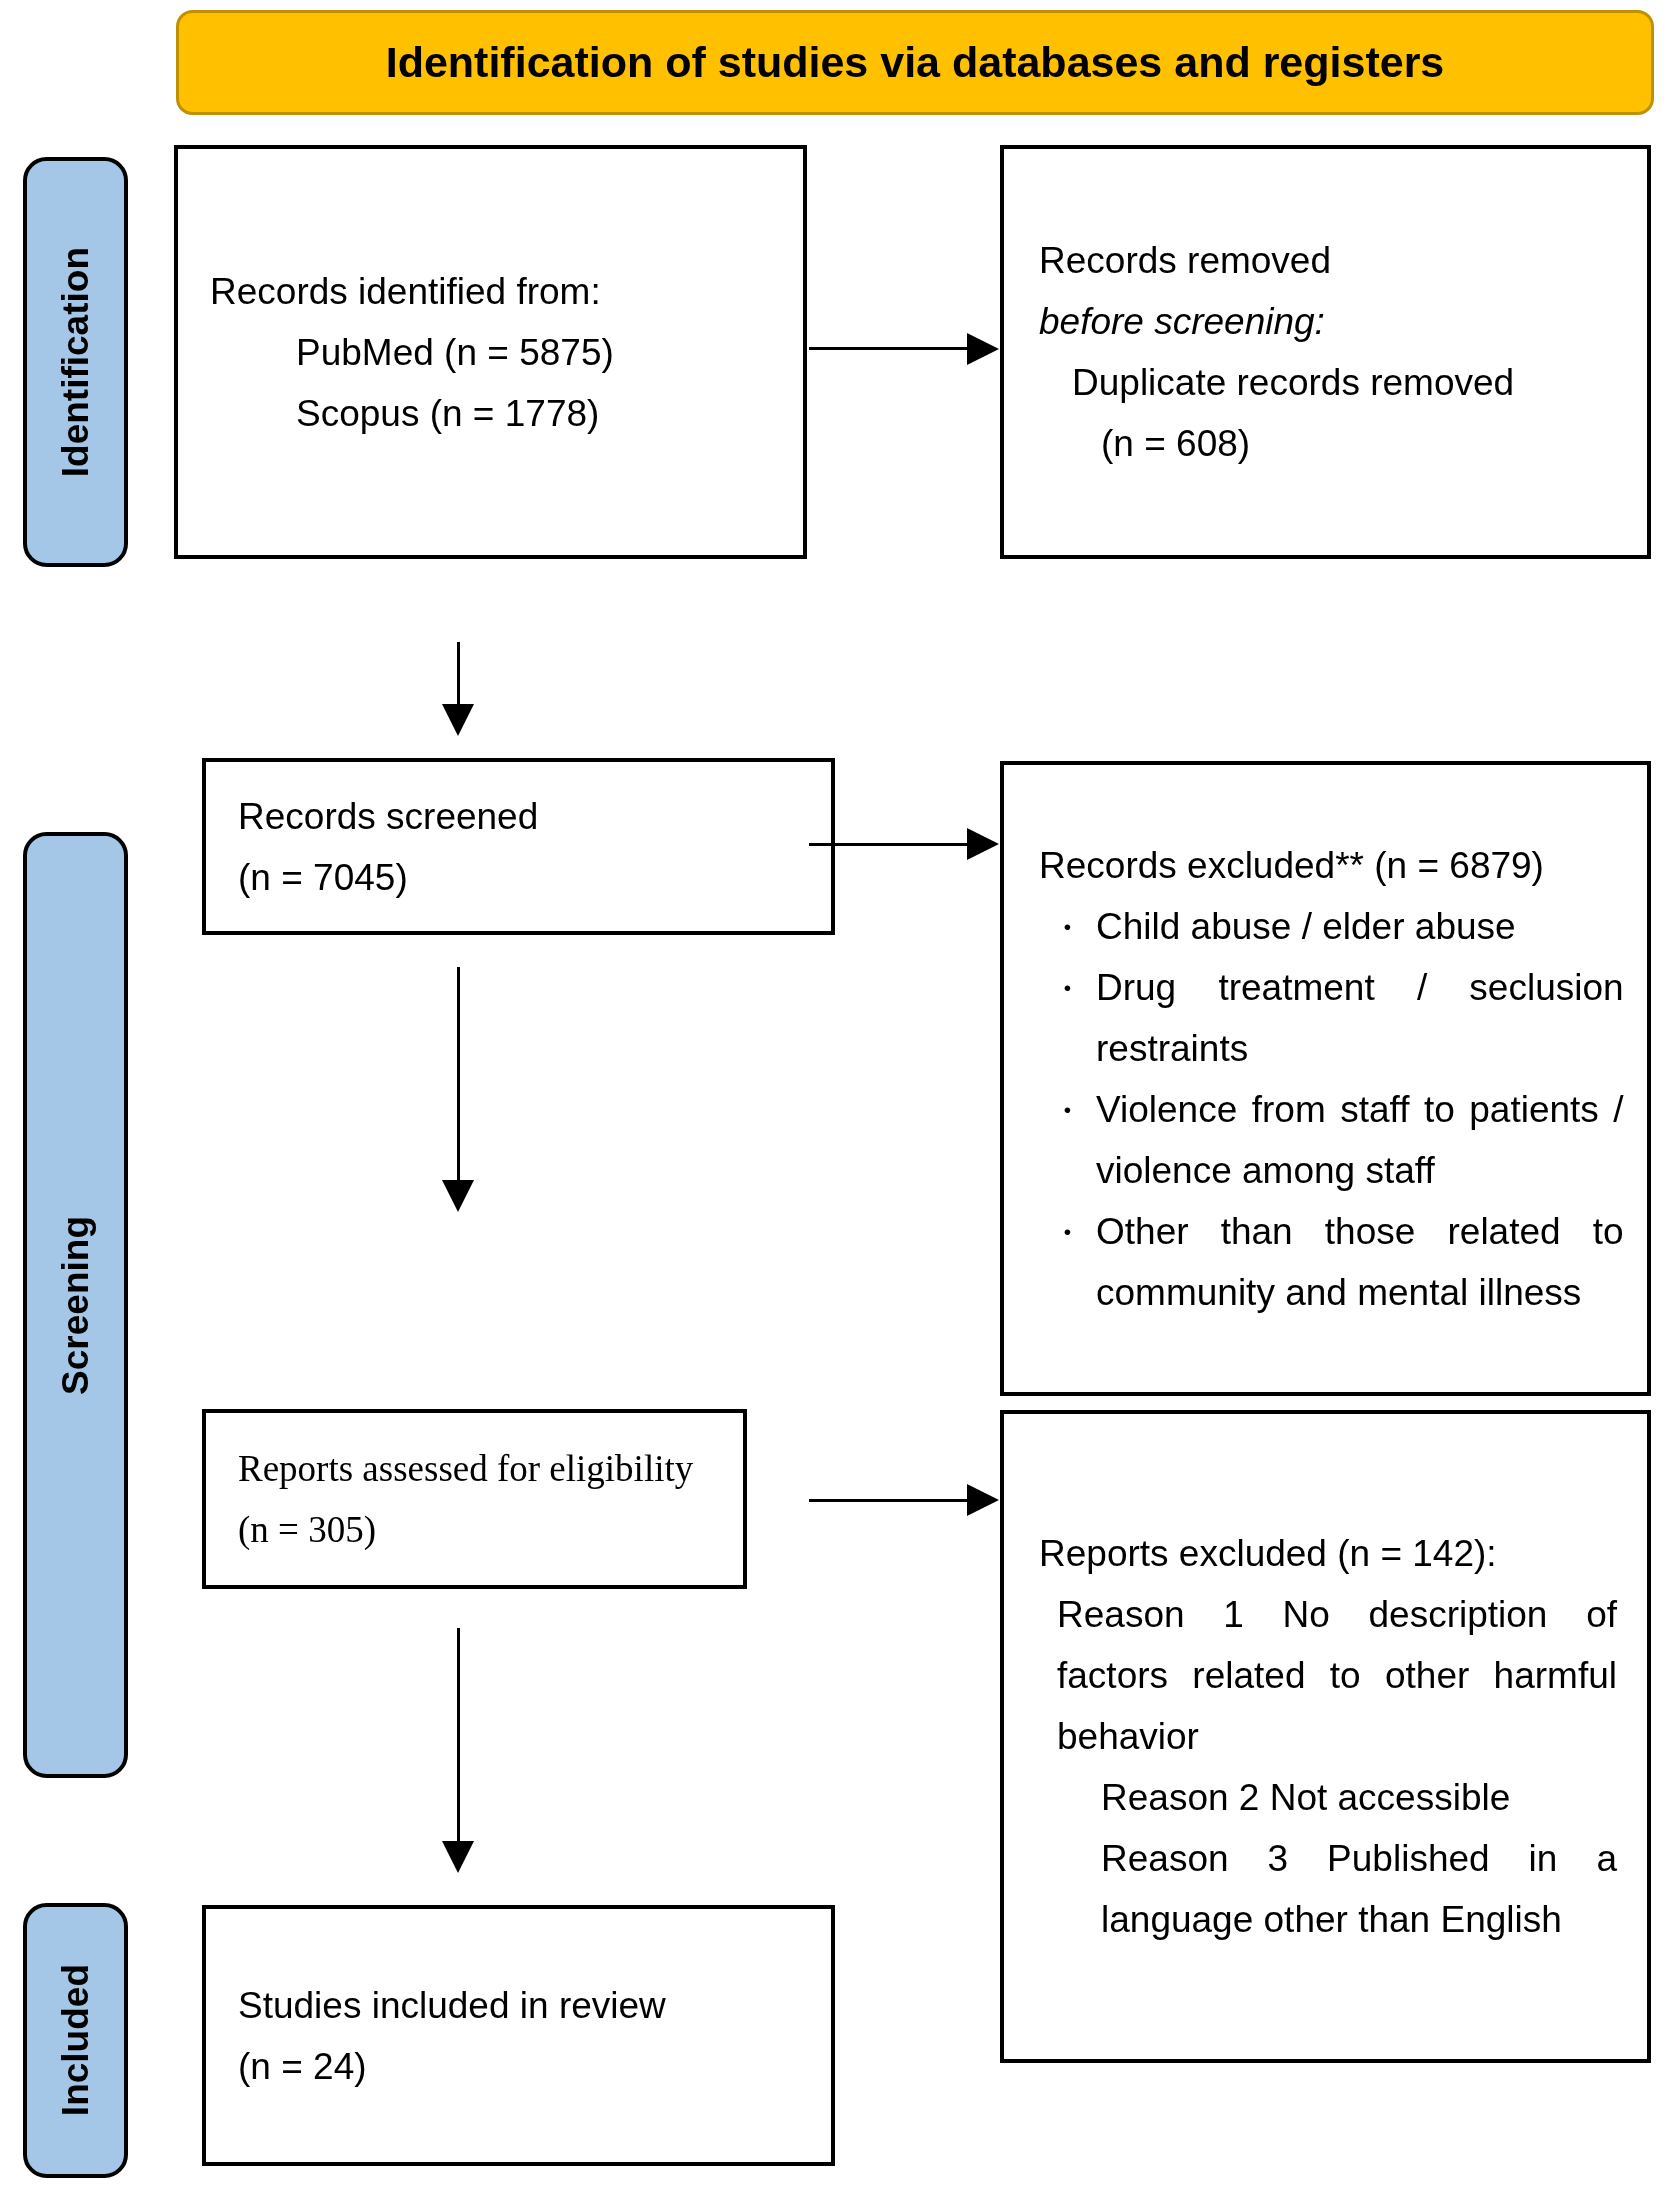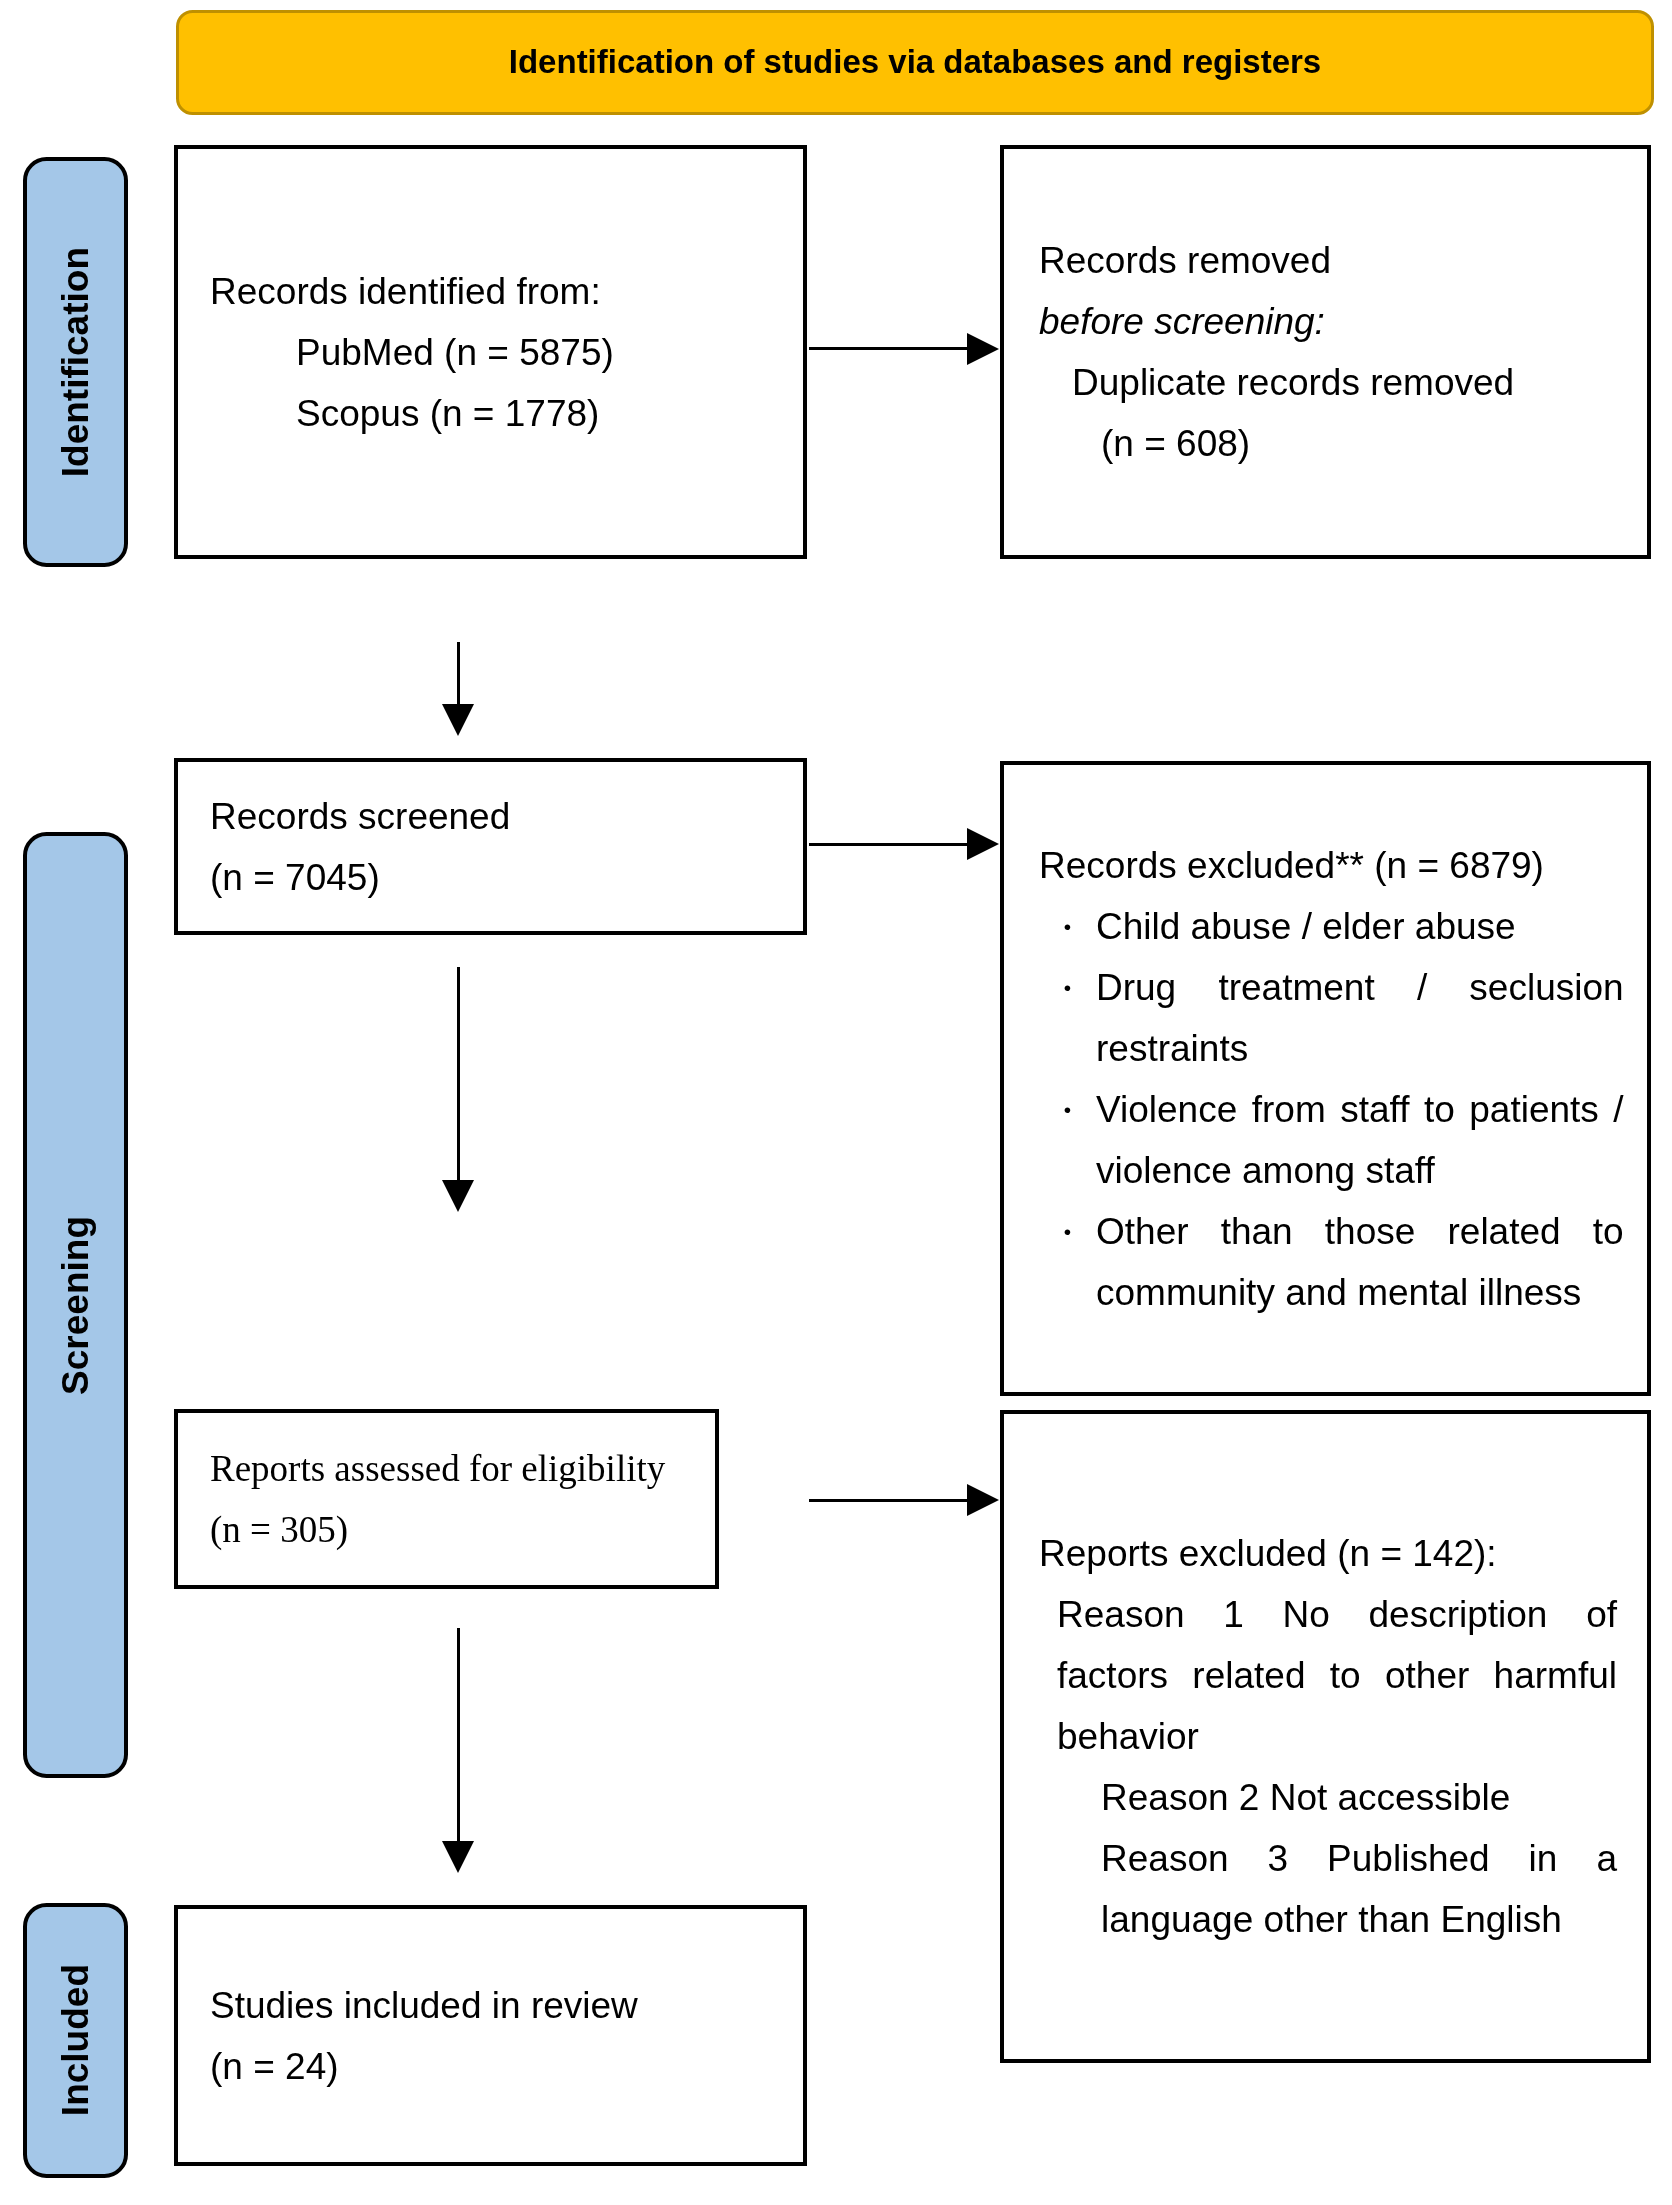--- a/index.html
+++ b/index.html
@@ -11,39 +11,39 @@
     color:#000;
     overflow:hidden;
   }
   
   .banner{
     position:absolute;left:176px;top:9.7px;width:1478px;height:105px;
     background:#FFC000;border:3.5px solid #BF9000;border-radius:16.6px;
     box-sizing:border-box;
     display:flex;align-items:center;justify-content:center;
   }
-  .banner .t{font-size:33px;font-weight:bold;}
+  .banner .t{font-size:43px;font-weight:bold;}
   
   .stage{
     position:absolute;left:23px;width:105px;
     background:#A4C7E8;border:4.1px solid #000;border-radius:23.5px;
     box-sizing:border-box;
     display:flex;align-items:center;justify-content:center;
   }
   .stage span{
     writing-mode:vertical-rl;transform:rotate(180deg);
     font-size:37px;font-weight:bold;white-space:nowrap;
   }
   
   .wbox{
     position:absolute;background:#fff;border:4.1px solid #000;
     box-sizing:border-box;
     display:flex;flex-direction:column;justify-content:center;
   }
-  .thick{border-width:4.8px;}
+  .thick{border-width:4.8px;margin-left:28px;}
   .txt{font-size:37px;line-height:61px;}
   .pad{padding-left:32px;padding-right:28px;}
   .indent{padding-left:118px;}
   
   .bullet-row{display:flex;align-items:flex-start;}
   .bullet-col{
     width:57px;flex:0 0 57px;text-align:center;
     font-size:21px;line-height:61px;
   }
   .bullet-text{flex:1;text-align:justify;padding-right:1.4px;}

